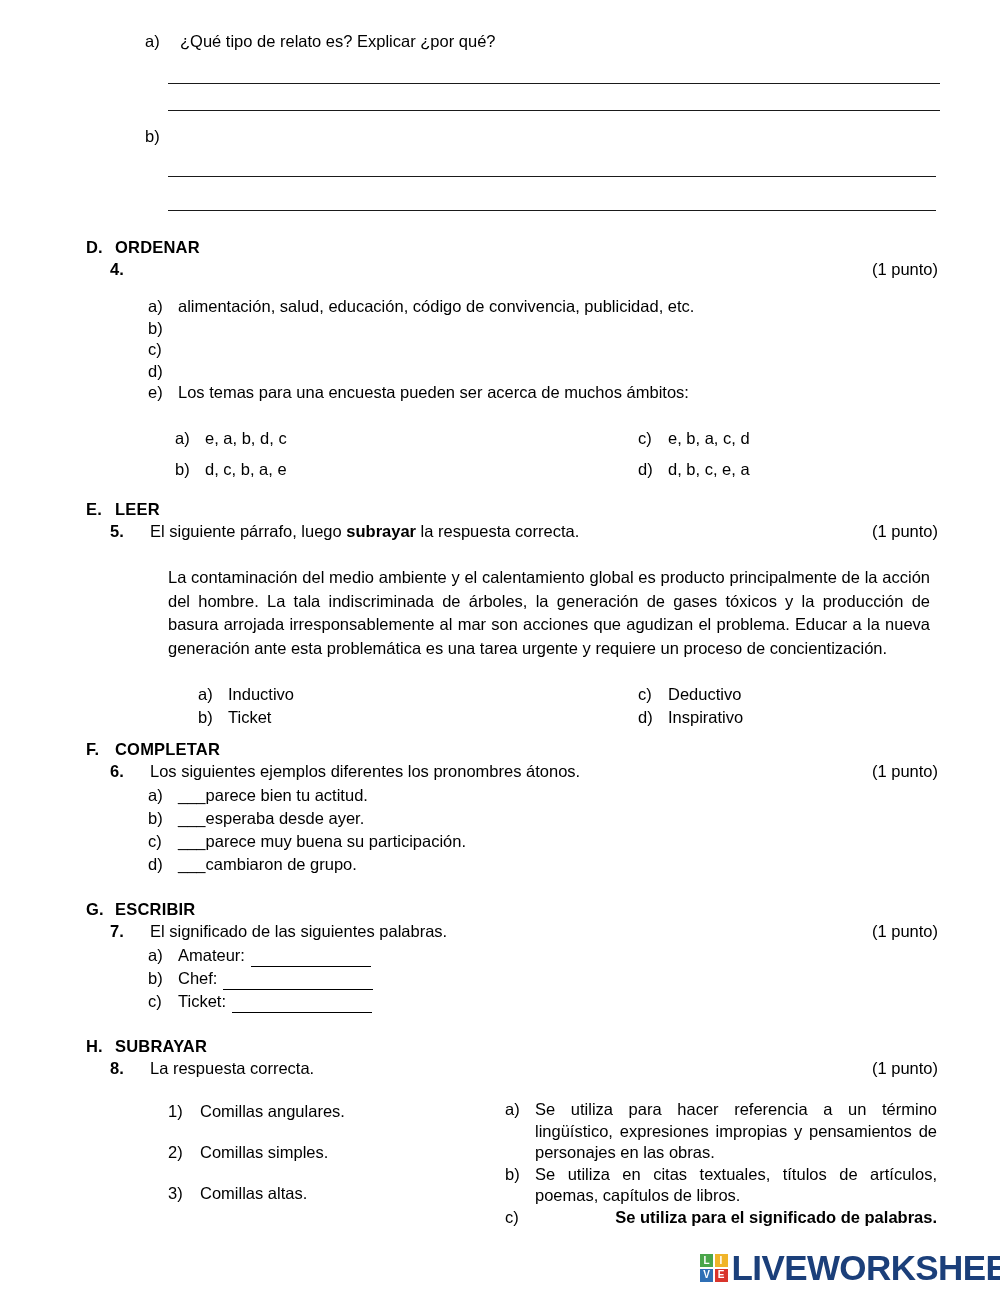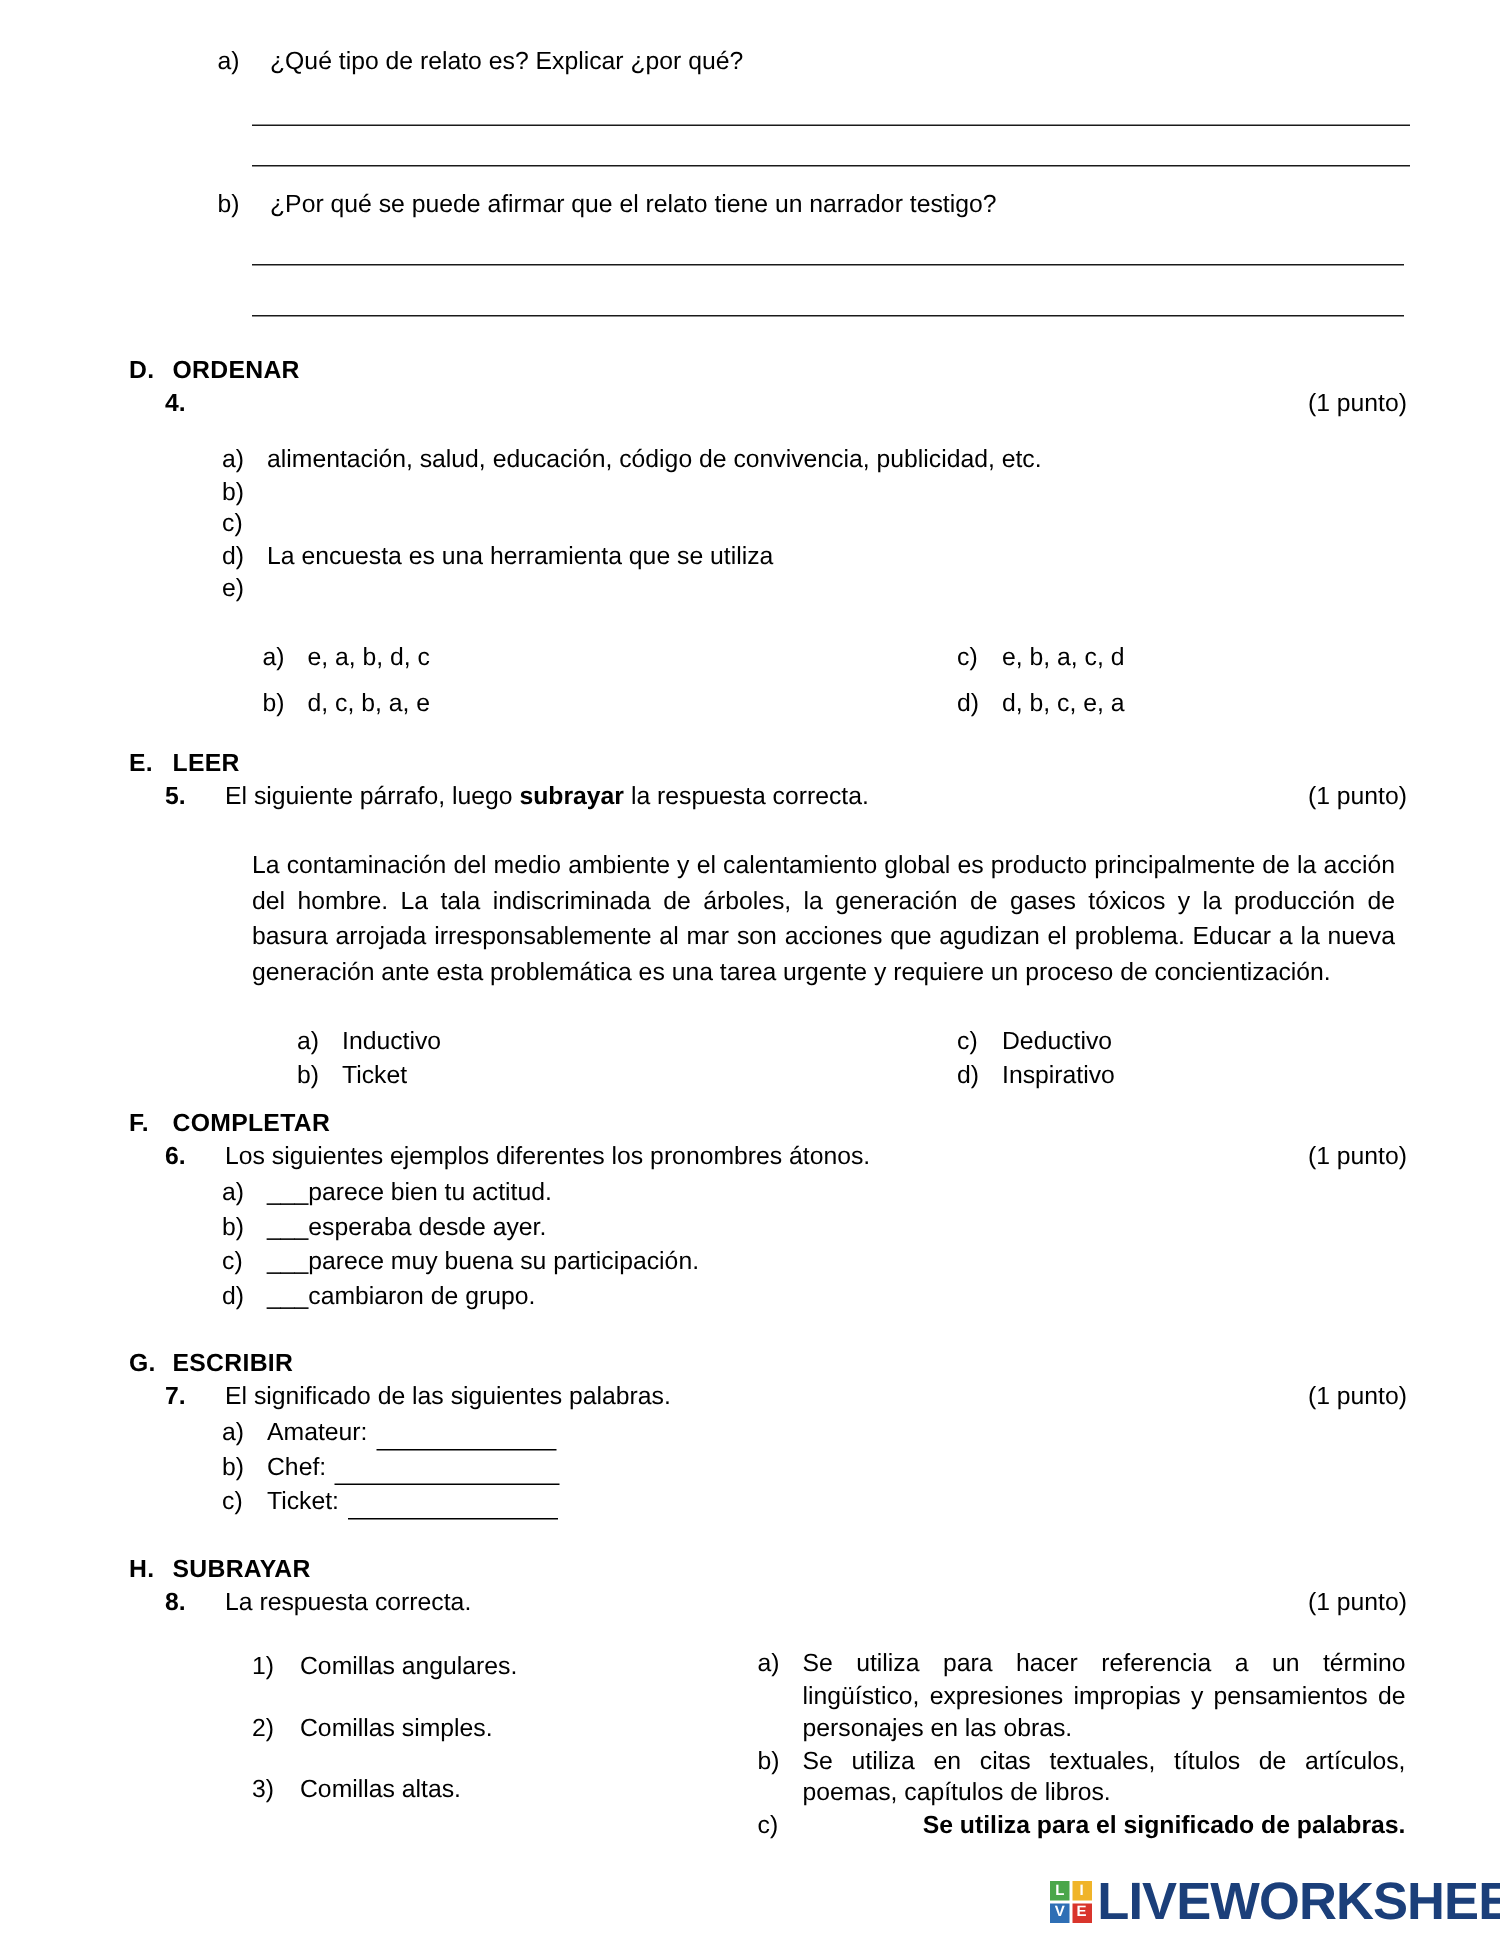--- a/index.html
+++ b/index.html
@@ -209,21 +209,20 @@
 
     <div class="top-q" style="position:absolute; left:0; top:31px;">
       <span class="marker">a)</span>
       <span class="body-text">¿Qué tipo de relato es? Explicar ¿por qué?</span>
     </div>
     <div class="ans-line" style="position:absolute; left:0; top:83px; width:772px;"></div>
     <div class="ans-line" style="position:absolute; left:0; top:110px; width:772px;"></div>
 
     <div class="top-q" style="position:absolute; left:0; top:126px;">
       <span class="marker">b)</span>
-      <span class="body-text">¿Por qué se puede afirmar que el relato tiene un narrador testigo?</span>
     </div>
     <div class="ans-line" style="position:absolute; left:0; top:176px; width:768px;"></div>
     <div class="ans-line" style="position:absolute; left:0; top:210px; width:768px;"></div>
   </div>
 
   <div class="section" style="top:238px;">
     <div class="sec-head">
       <span class="sec-letter">D.</span>
       <span class="sec-title">ORDENAR</span>
     </div>
@@ -239,24 +238,24 @@
         <span>alimentación, salud, educación, código de convivencia, publicidad, etc.</span>
       </div>
       <div class="li">
         <span class="mk">b)</span>
       </div>
       <div class="li">
         <span class="mk">c)</span>
       </div>
       <div class="li">
         <span class="mk">d)</span>
-        <span>La encuesta es una herramienta que se utiliza</span>
       </div>
       <div class="li">
         <span class="mk">e)</span>
+        <span>Los temas para una encuesta pueden ser acerca de muchos ámbitos:</span>
       </div>
     </div>
 
     <div class="two-col" style="height:70px; margin-top:24px;">
       <div class="opt" style="left:175px; top:0;">
         <span class="mk">a)</span>
         <span>e, a, b, d, c</span>
       </div>
       <div class="opt" style="left:175px; top:31px;">
         <span class="mk">b)</span>

